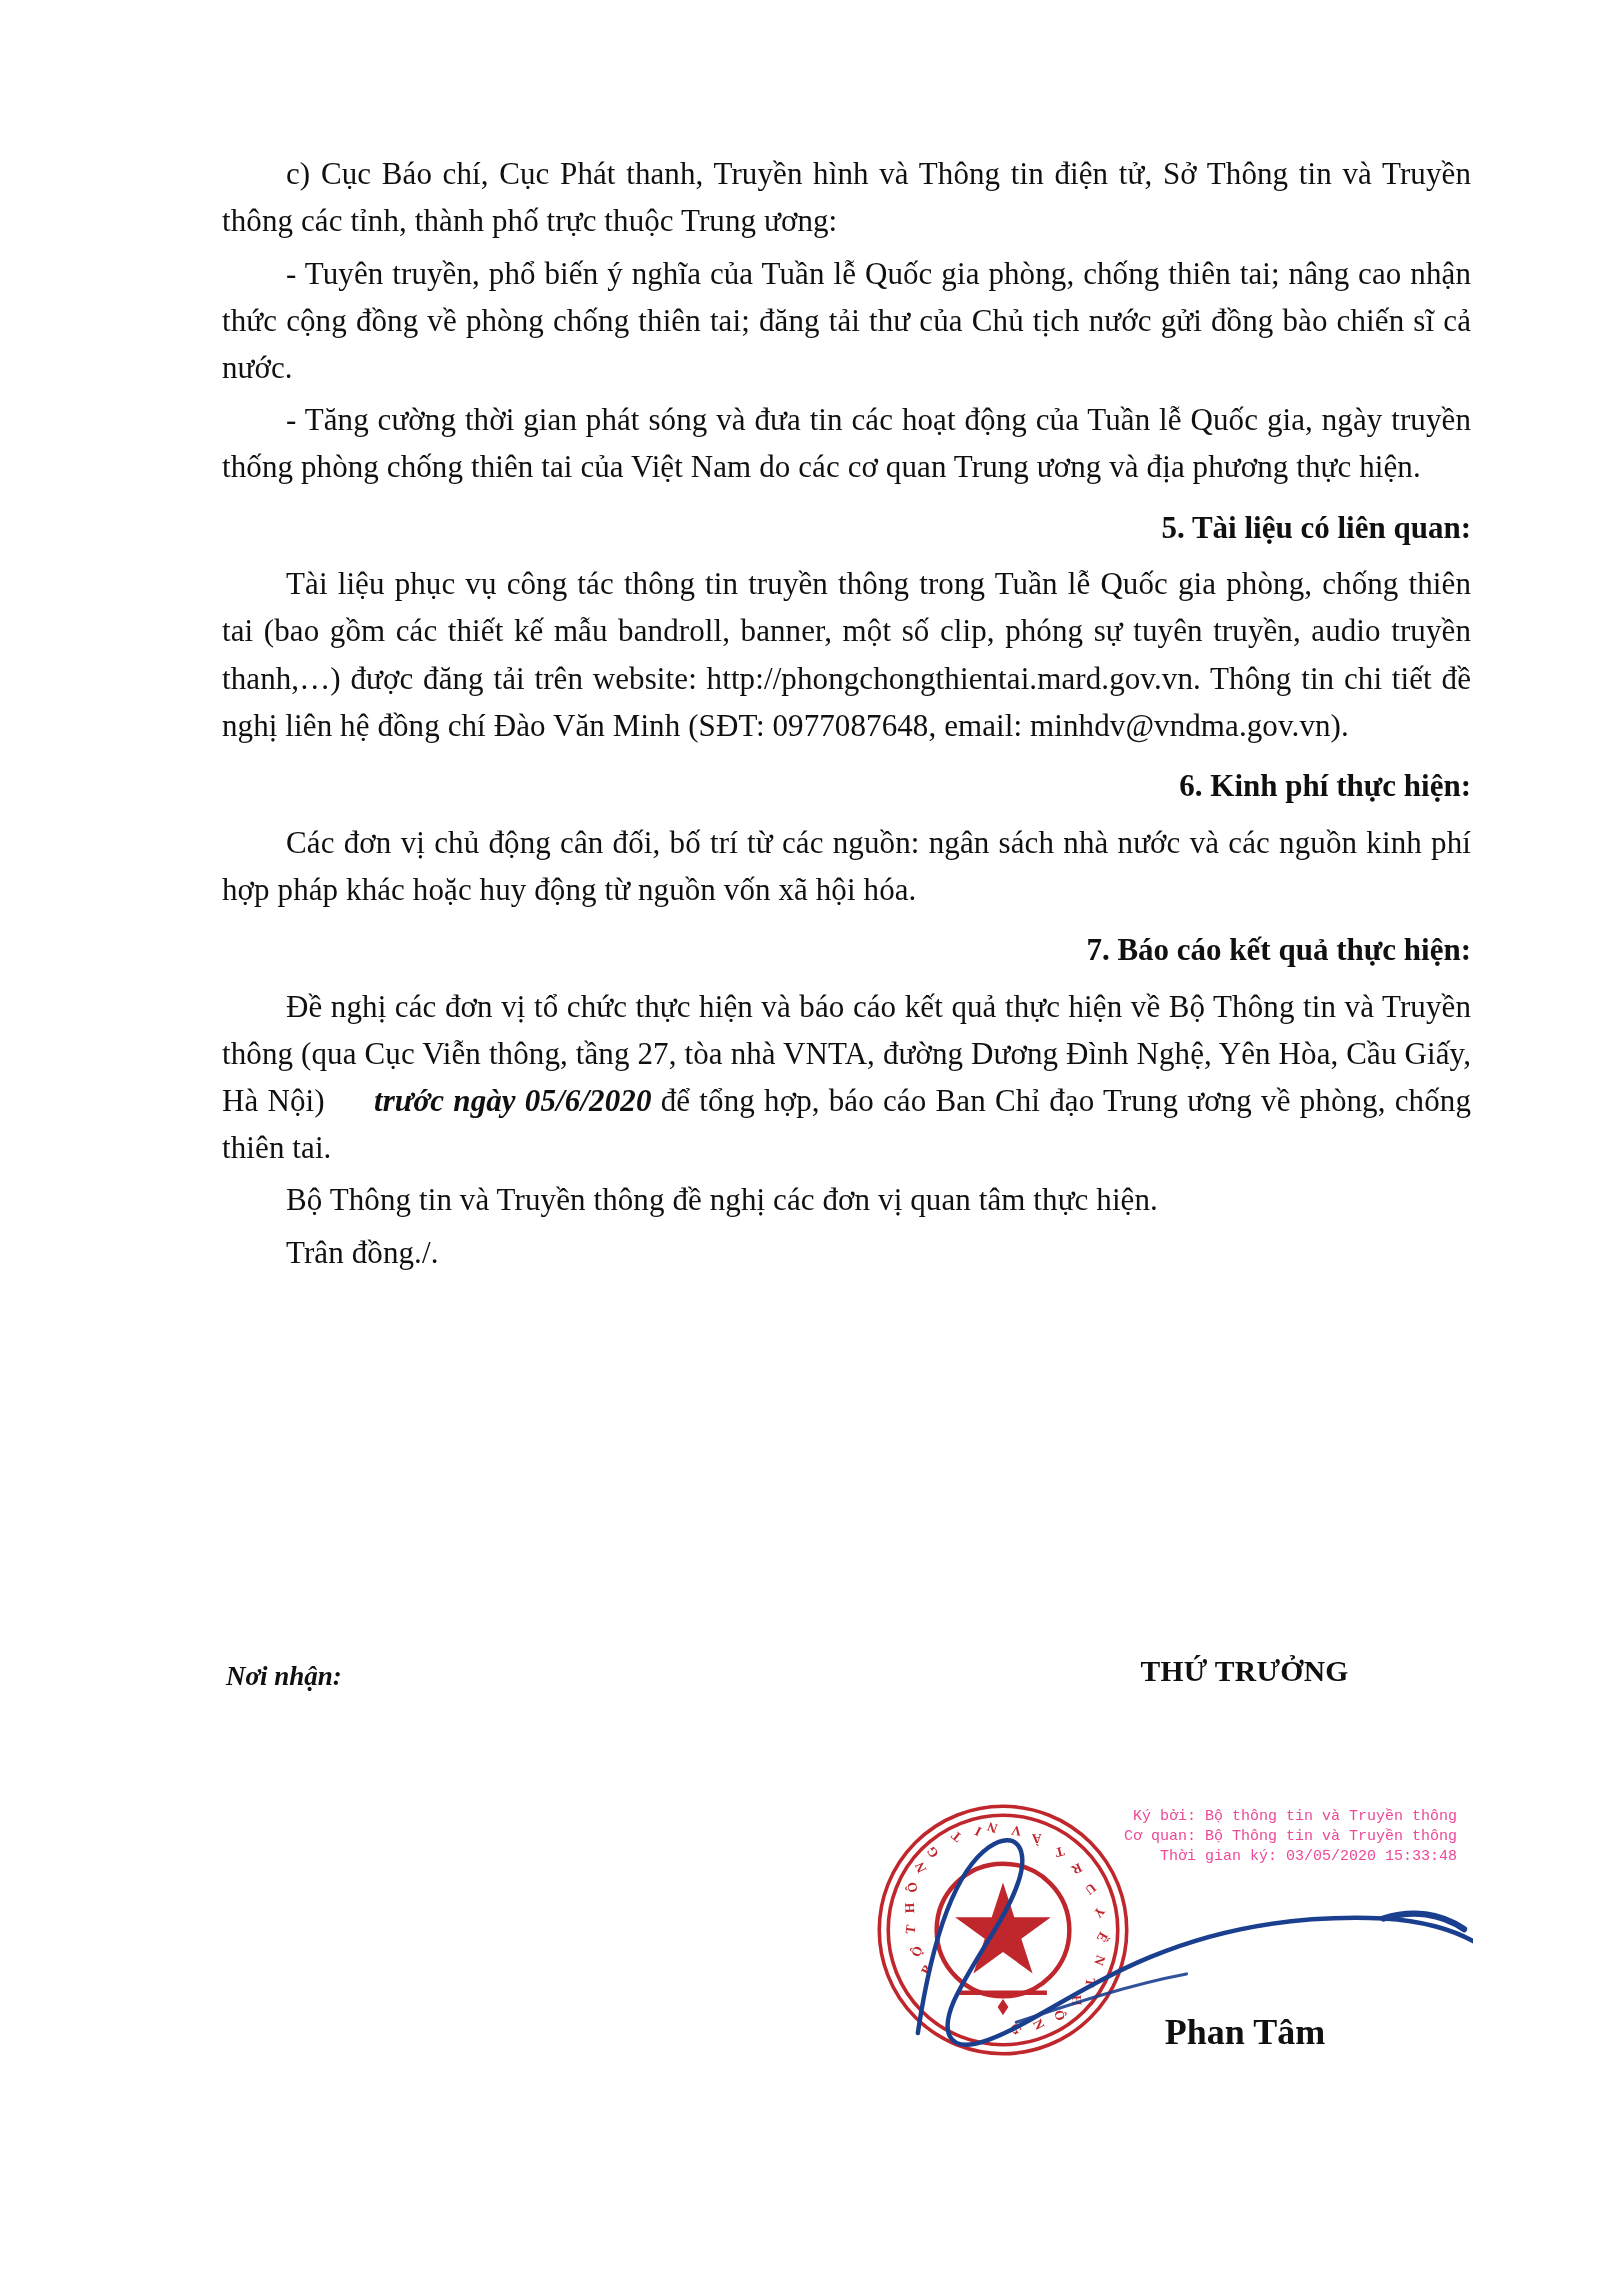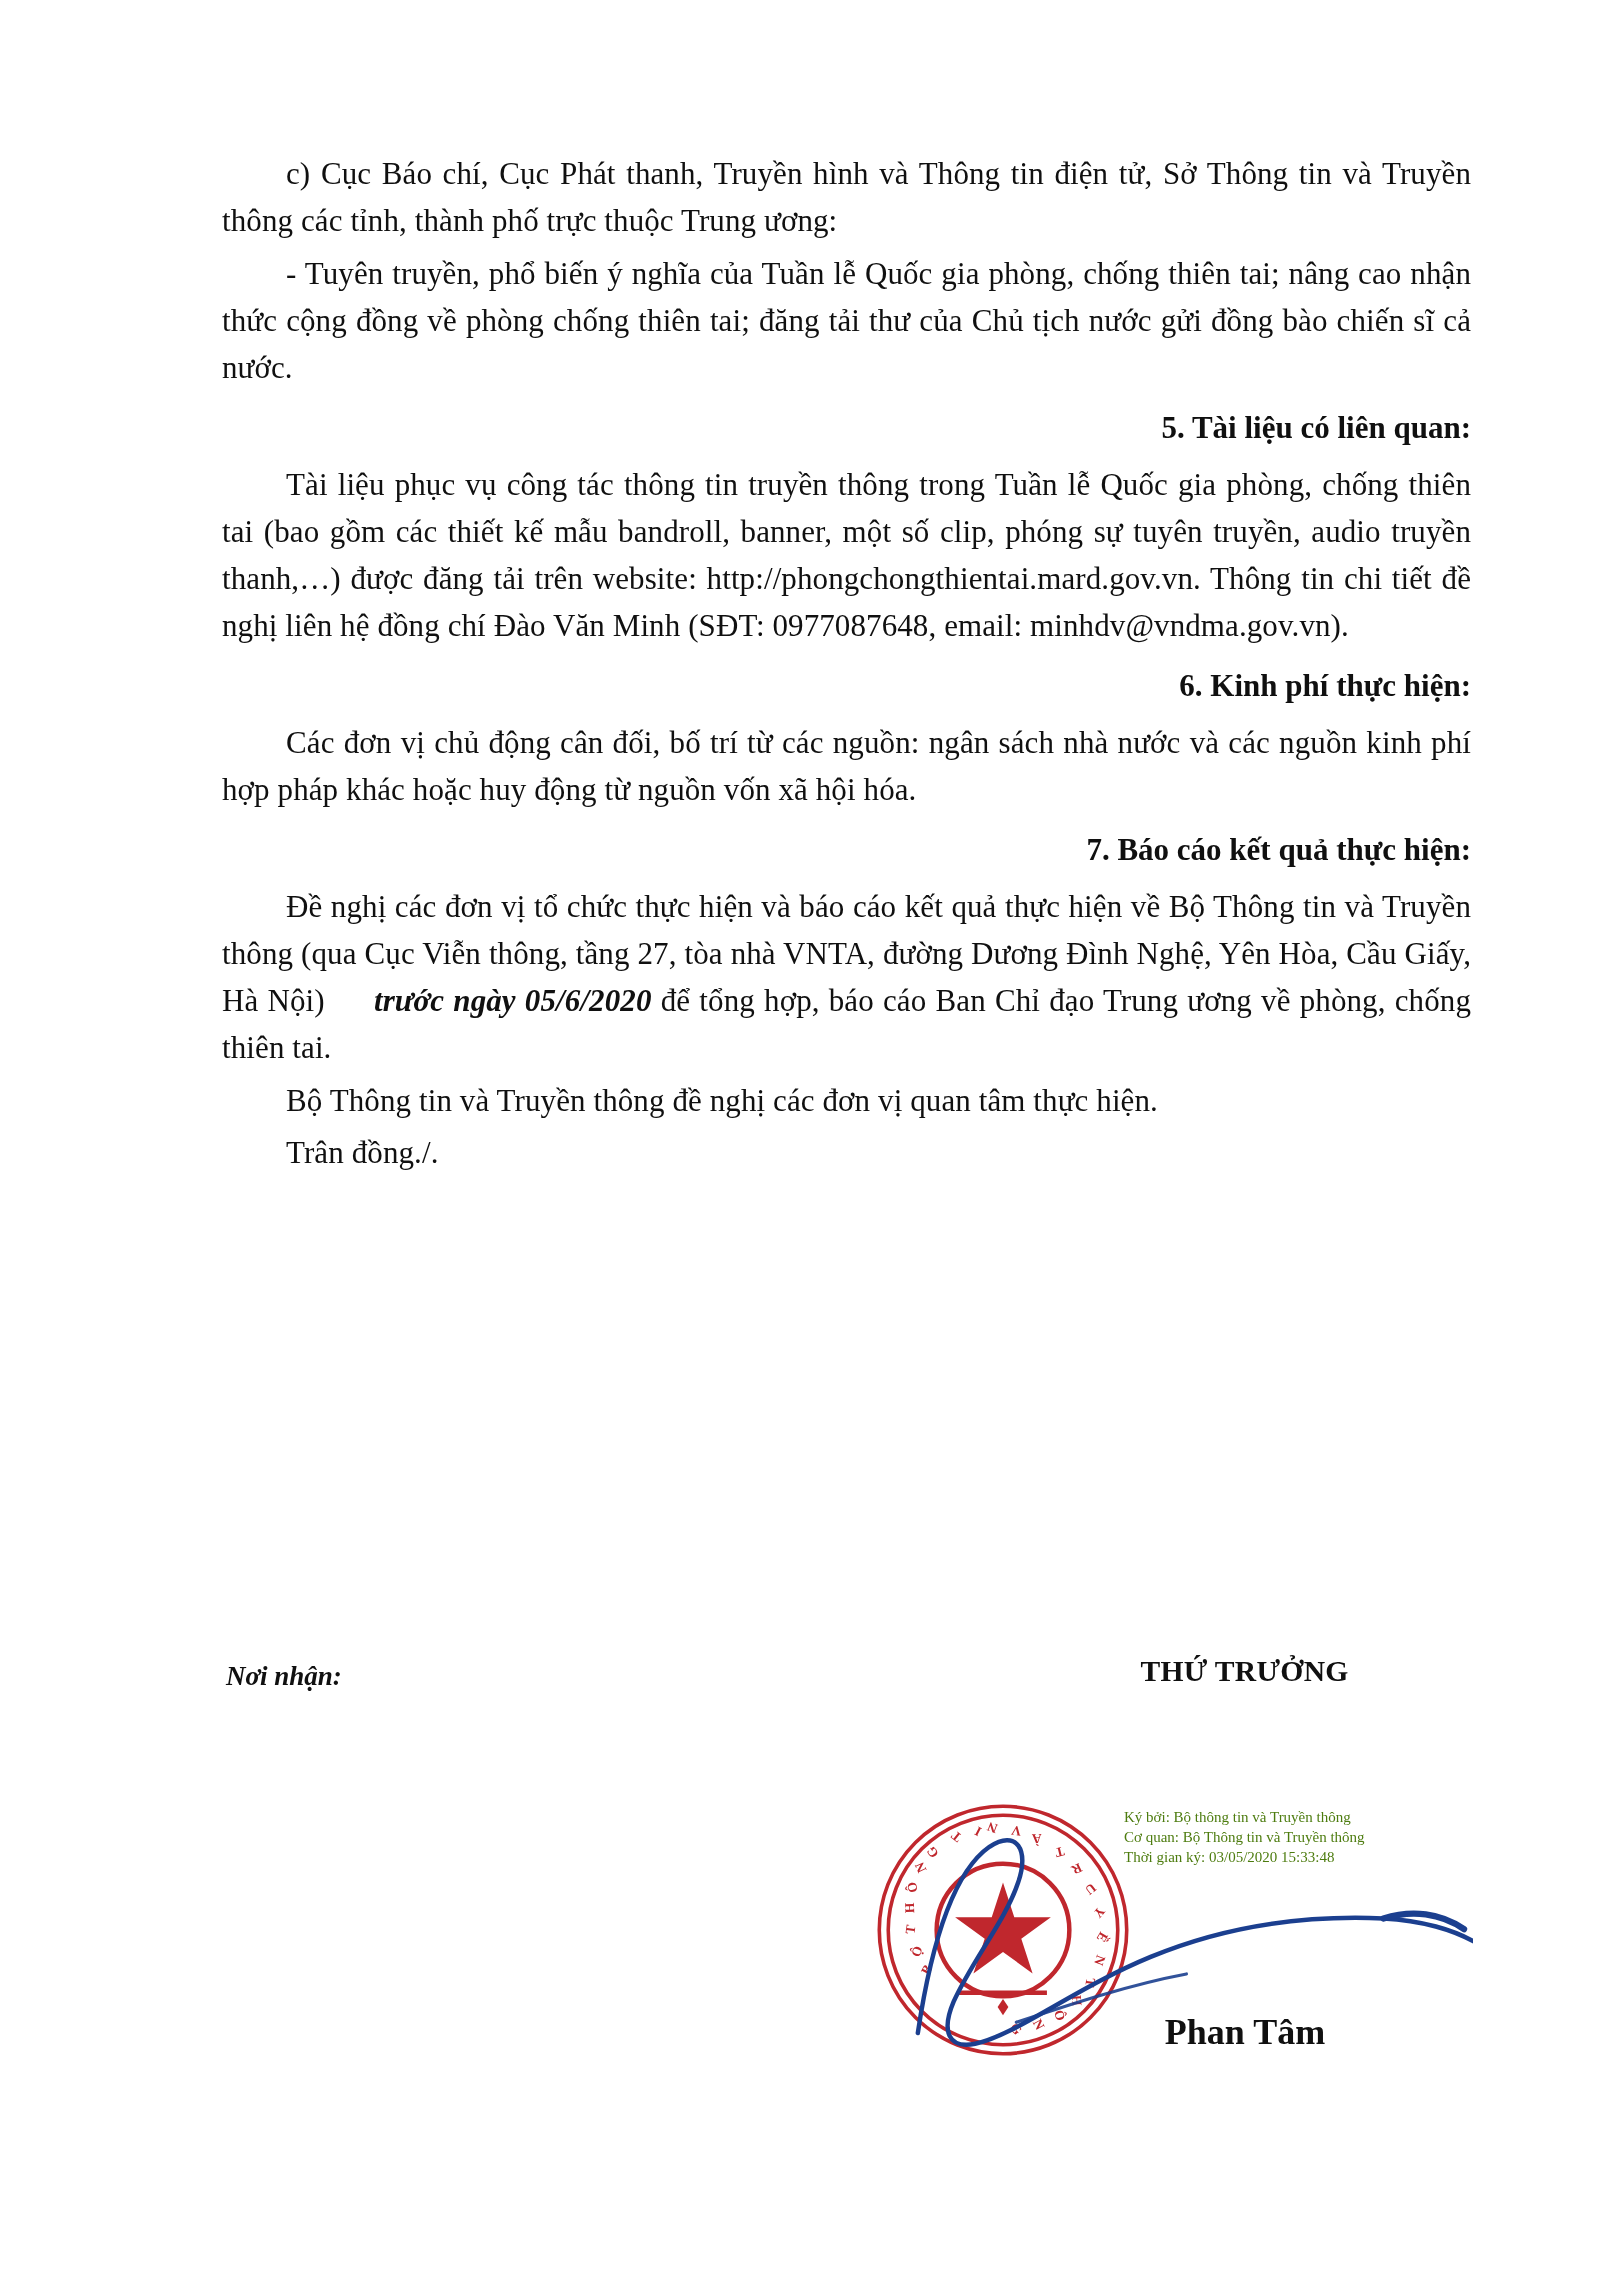--- a/index.html
+++ b/index.html
@@ -94,23 +94,24 @@
     font-size: 36px;
     font-weight: bold;
   }
   
   .sigmeta {
     position: absolute;
     left: 1124px;
     top: 1807px;
     font-size: 15px;
     line-height: 1.34;
-    color: #4d7c0f;
-    font-family: Liberation Serif, serif;
+    color: #ec4899;
+    font-family: Liberation Mono, monospace;
     white-space: nowrap;
+    text-align: right;
   }
   
   .seal-wrap {
     position: absolute;
     left: 873px;
     top: 1800px;
     width: 260px;
     height: 260px;
   }
   .seal {
@@ -133,20 +134,21 @@
 <body>
 
 <div class="page">
 
   <div class="content">
 
     <p class="body-par">c) Cục Báo chí, Cục Phát thanh, Truyền hình và Thông tin điện tử, Sở Thông tin và Truyền thông các tỉnh, thành phố trực thuộc Trung ương:</p>
 
     <p class="body-par">- Tuyên truyền, phổ biến ý nghĩa của Tuần lễ Quốc gia phòng, chống thiên tai; nâng cao nhận thức cộng đồng về phòng chống thiên tai; đăng tải thư của Chủ tịch nước gửi đồng bào chiến sĩ cả nước.</p>
 
+    <p class="body-par">- Tăng cường thời gian phát sóng và đưa tin các hoạt động của Tuần lễ Quốc gia, ngày truyền thống phòng chống thiên tai của Việt Nam do các cơ quan Trung ương và địa phương thực hiện.</p>
 
     <p class="heading-par">5. Tài liệu có liên quan:</p>
 
     <p class="body-par">Tài liệu phục vụ công tác thông tin truyền thông trong Tuần lễ Quốc gia phòng, chống thiên tai (bao gồm các thiết kế mẫu bandroll, banner, một số clip, phóng sự tuyên truyền, audio truyền thanh,…) được đăng tải trên website: http://phongchongthientai.mard.gov.vn. Thông tin chi tiết đề nghị liên hệ đồng chí Đào Văn Minh (SĐT: 0977087648, email: minhdv@vndma.gov.vn).</p>
 
     <p class="heading-par">6. Kinh phí thực hiện:</p>
 
     <p class="body-par">Các đơn vị chủ động cân đối, bố trí từ các nguồn: ngân sách nhà nước và các nguồn kinh phí hợp pháp khác hoặc huy động từ nguồn vốn xã hội hóa.</p>
 
     <p class="heading-par">7. Báo cáo kết quả thực hiện:</p>

